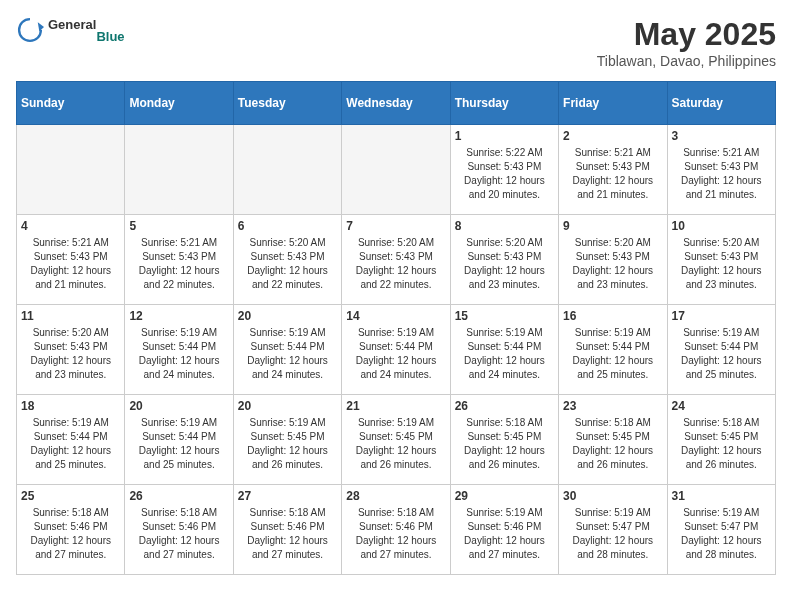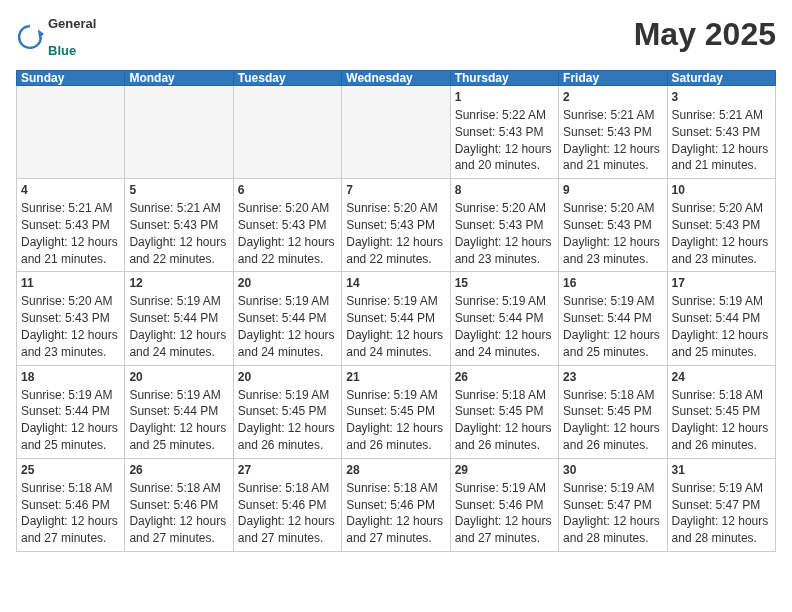--- a/index.html
+++ b/index.html
@@ -16,21 +16,20 @@
       justify-content: space-between;
       margin-bottom: 12px;
     }
     .logo {
       display: flex;
       align-items: center;
       gap: 4px;
     }
     .logo-text {
       display: flex;
-      flex-direction: column;
       font-size: 13px;
       font-weight: bold;
     }
     .logo-text span:first-child { color: #333; }
     .logo-text span:last-child { color: #0f766e; margin-top: 12px; }
     .logo-icon {
       width: 28px;
       height: 28px;
     }
     .title-block {
@@ -47,21 +46,21 @@
       color: #555;
     }
     .calendar {
       width: 100%;
       border-collapse: collapse;
       font-size: 10.5px;
     }
     .calendar thead tr th {
       background: #2e77bc;
       color: #fff;
-      padding: 0 4px;
+      padding: 14px 4px;
       text-align: left;
       font-size: 12px;
       font-weight: bold;
       border: 1px solid #2266a8;
     }
     .calendar tbody tr td {
       border: 1px solid #ccc;
       vertical-align: top;
       padding: 4px;
       width: calc(100% / 7);
@@ -73,41 +72,43 @@
     }
     .day-number {
       font-size: 12px;
       font-weight: bold;
       color: #333;
       display: block;
       margin-bottom: 3px;
     }
     .day-info {
       color: #333;
-      font-size: 12px;
+      font-size: 10px;
       line-height: 1.4;
+      text-align: center;
     }
   </style>
 </head>
 <body>
 
 <div class="header">
   <div class="logo">
     <svg class="logo-icon" viewBox="0 0 36 36">
       <rect x="0" y="0" width="36" height="36" fill="white"></rect>
       <path d="M18 4 C10 4 4 10 4 18 C4 26 10 32 18 32 C26 32 32 26 32 18" fill="none" stroke="#2e77bc" stroke-width="3"></path>
       <polygon points="28,8 36,14 30,20" fill="#2e77bc"></polygon>
     </svg>
     <div class="logo-text">
       <span>General</span>
       <span>Blue</span>
     </div>
   </div>
   <div class="title-block">
     <div class="month-year">May 2025</div>
+    <div class="location">Tiblawan, Davao, Philippines</div>
   </div>
 </div>
 
 <table class="calendar">
   <thead>
     <tr>
     <th>Sunday</th>
         <th>Monday</th>
         <th>Tuesday</th>
         <th>Wednesday</th>

